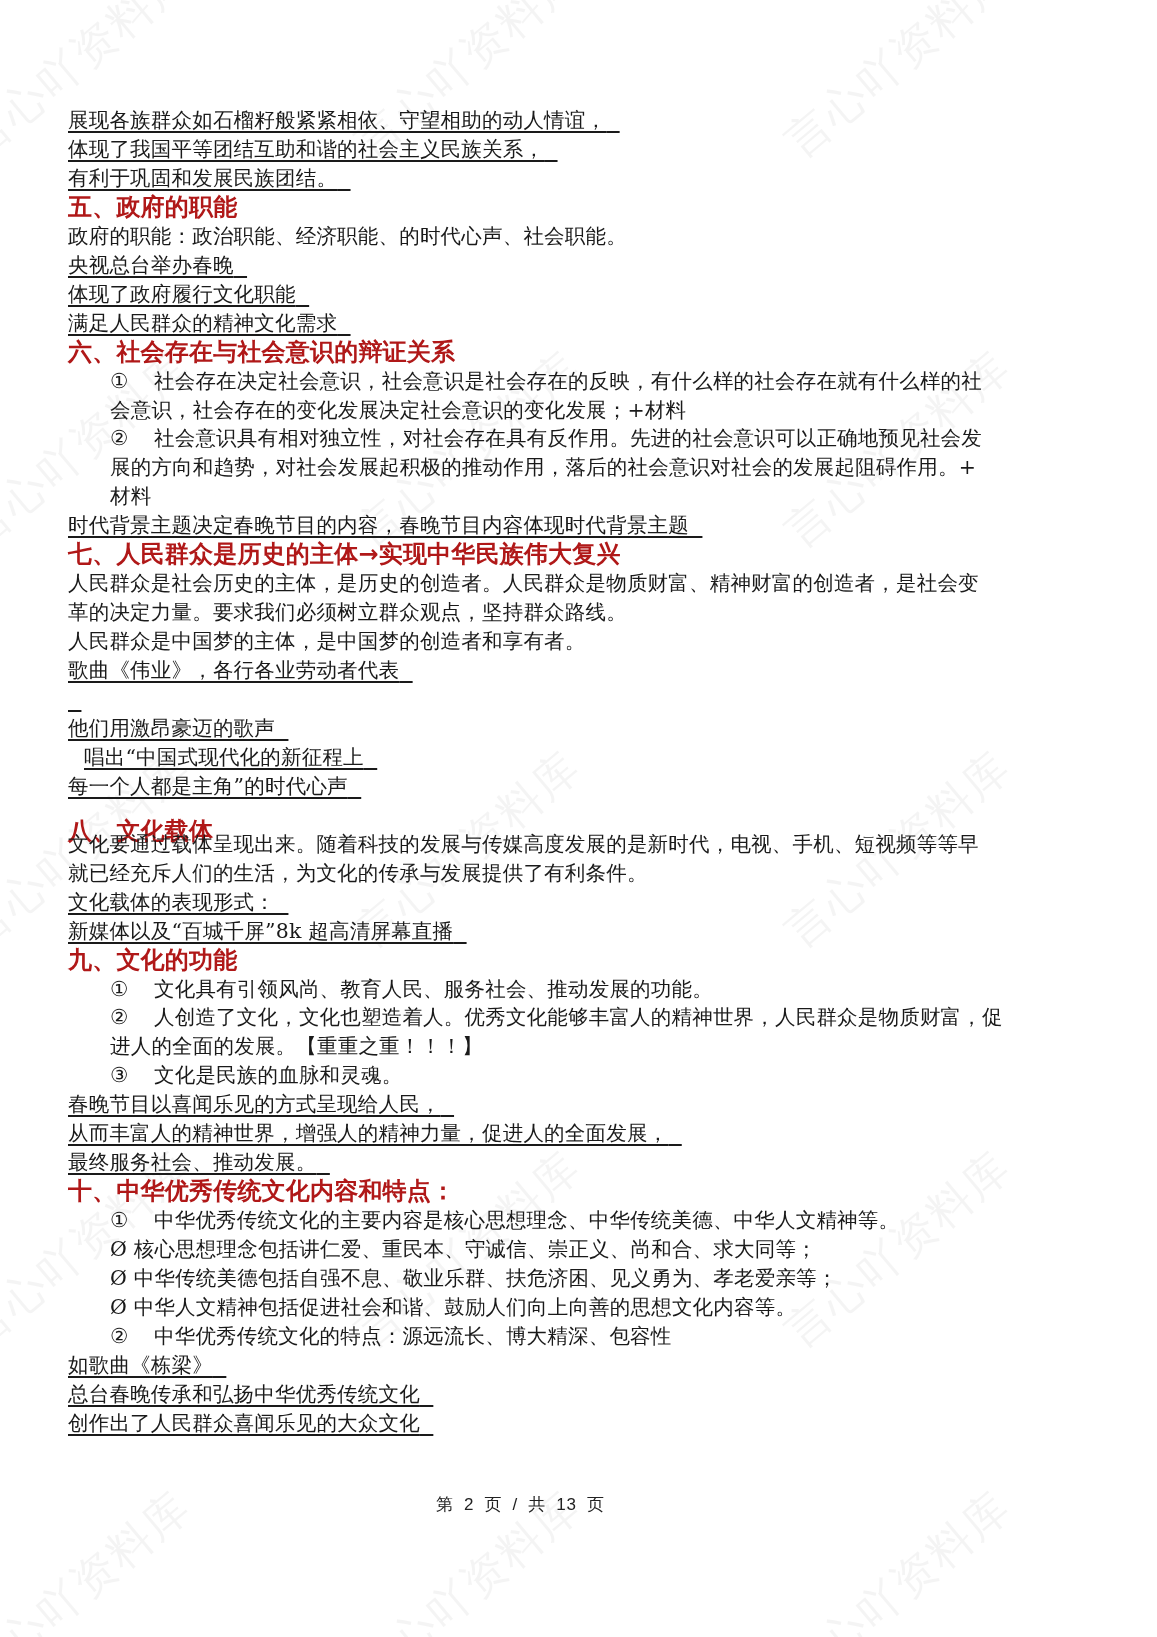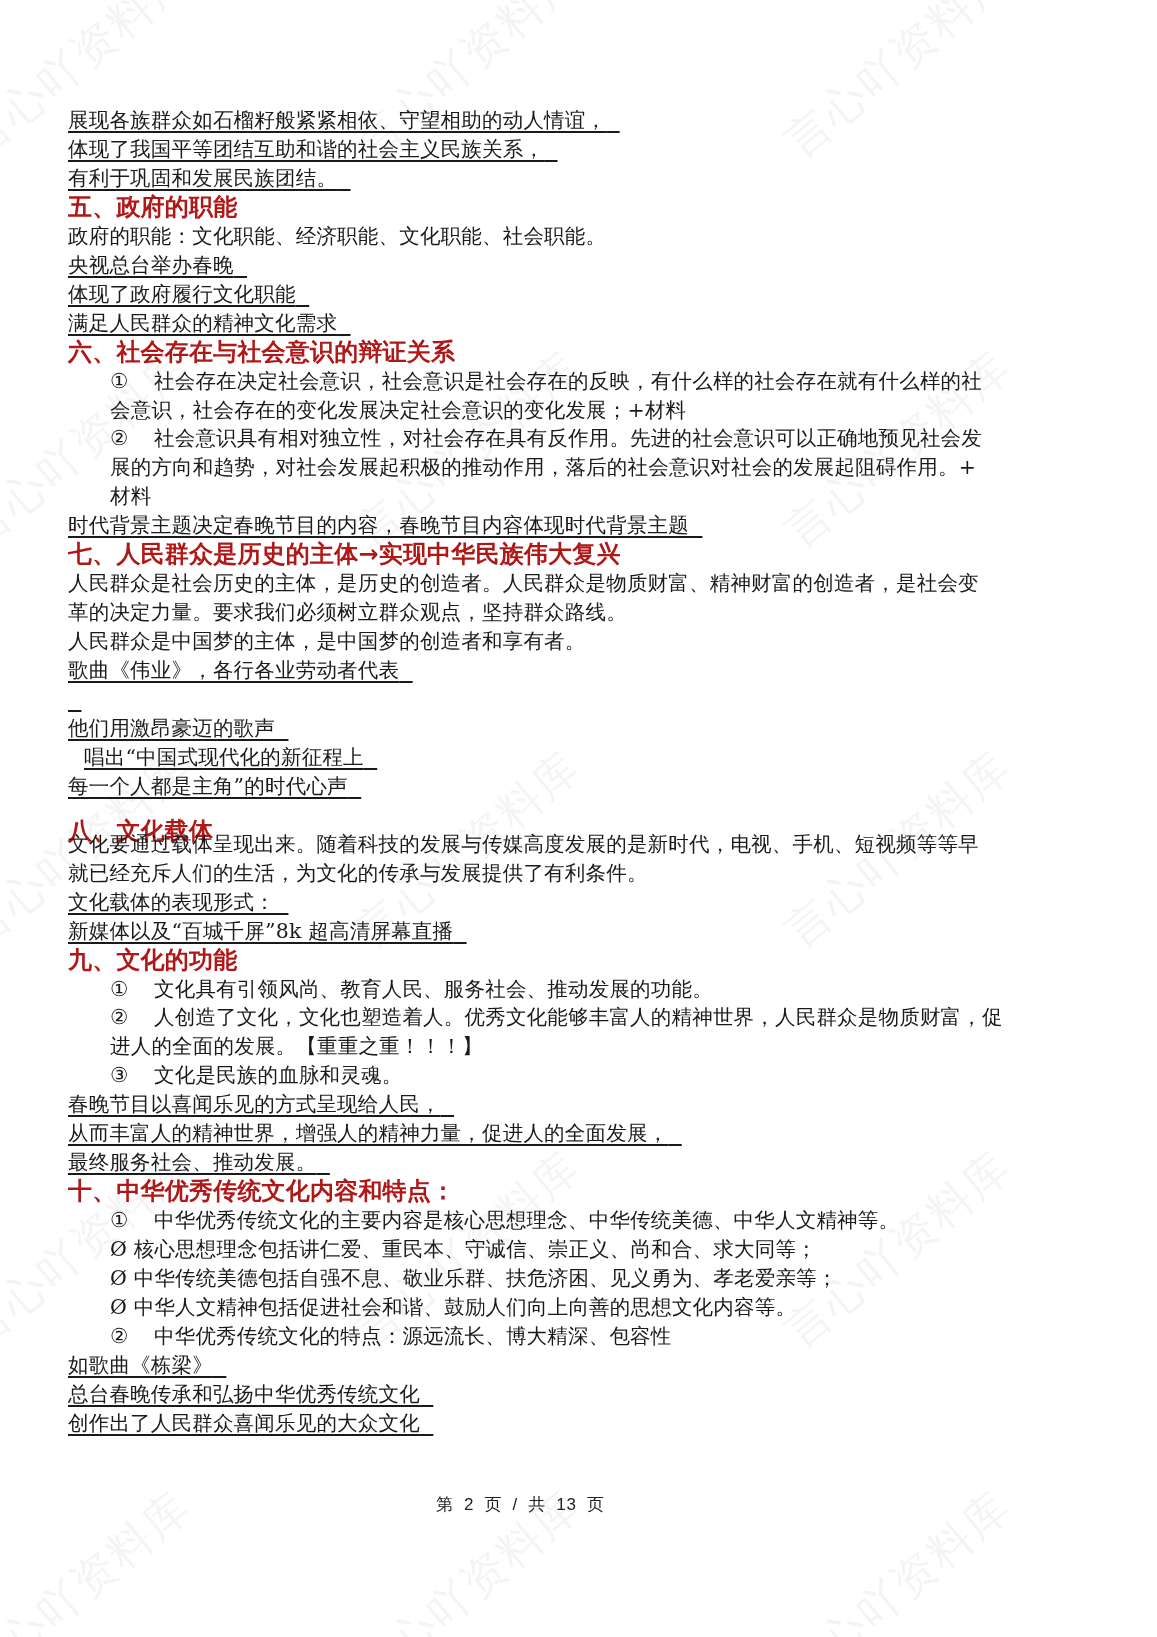--- a/index.html
+++ b/index.html
@@ -41,21 +41,21 @@
     <div class="wm" style="left: -60px; top: 1560px;">言心吖资料库</div>
     <div class="wm" style="left: 330px; top: 1560px;">言心吖资料库</div>
     <div class="wm" style="left: 760px; top: 1560px;">言心吖资料库</div>
   </div>
 
 <div class="page" id="page">
     <div class="line u" style="top: 106px;"><span class="t">展现各族群众如石榴籽般紧紧相依、守望相助的动人情谊，</span><span class="pad">&nbsp;&nbsp;</span></div>
     <div class="line u" style="top: 134.95px;"><span class="t">体现了我国平等团结互助和谐的社会主义民族关系，</span><span class="pad">&nbsp;&nbsp;</span></div>
     <div class="line u" style="top: 163.9px;"><span class="t">有利于巩固和发展民族团结。</span><span class="pad">&nbsp;&nbsp;</span></div>
     <div class="line h" style="top: 192.85px;">五、政府的职能</div>
-    <div class="line" style="top: 221.8px;">政府的职能：文化职能、经济职能、文化职能、社会职能。</div>
+    <div class="line" style="top: 221.8px;">政府的职能：政治职能、经济职能、的时代心声、社会职能。</div>
     <div class="line u" style="top: 250.75px;"><span class="t">央视总台举办春晚</span><span class="pad">&nbsp;&nbsp;</span></div>
     <div class="line u" style="top: 279.7px;"><span class="t">体现了政府履行文化职能</span><span class="pad">&nbsp;&nbsp;</span></div>
     <div class="line u" style="top: 308.65px;"><span class="t">满足人民群众的精神文化需求</span><span class="pad">&nbsp;&nbsp;</span></div>
     <div class="line h" style="top: 337.6px;">六、社会存在与社会意识的辩证关系</div>
     <div class="line ind" style="top: 366.55px;"><span class="num">①</span><span>社会存在决定社会意识，社会意识是社会存在的反映，有什么样的社会存在就有什么样的社</span></div>
     <div class="line ind" style="top: 395.5px;">会意识，社会存在的变化发展决定社会意识的变化发展；+材料</div>
     <div class="line ind" style="top: 424.45px;"><span class="num">②</span><span>社会意识具有相对独立性，对社会存在具有反作用。先进的社会意识可以正确地预见社会发</span></div>
     <div class="line ind" style="top: 453.4px;">展的方向和趋势，对社会发展起积极的推动作用，落后的社会意识对社会的发展起阻碍作用。+</div>
     <div class="line ind" style="top: 482.35px;">材料</div>
     <div class="line u" style="top: 511.3px;"><span class="t">时代背景主题决定春晚节目的内容，春晚节目内容体现时代背景主题</span><span class="pad">&nbsp;&nbsp;</span></div>

